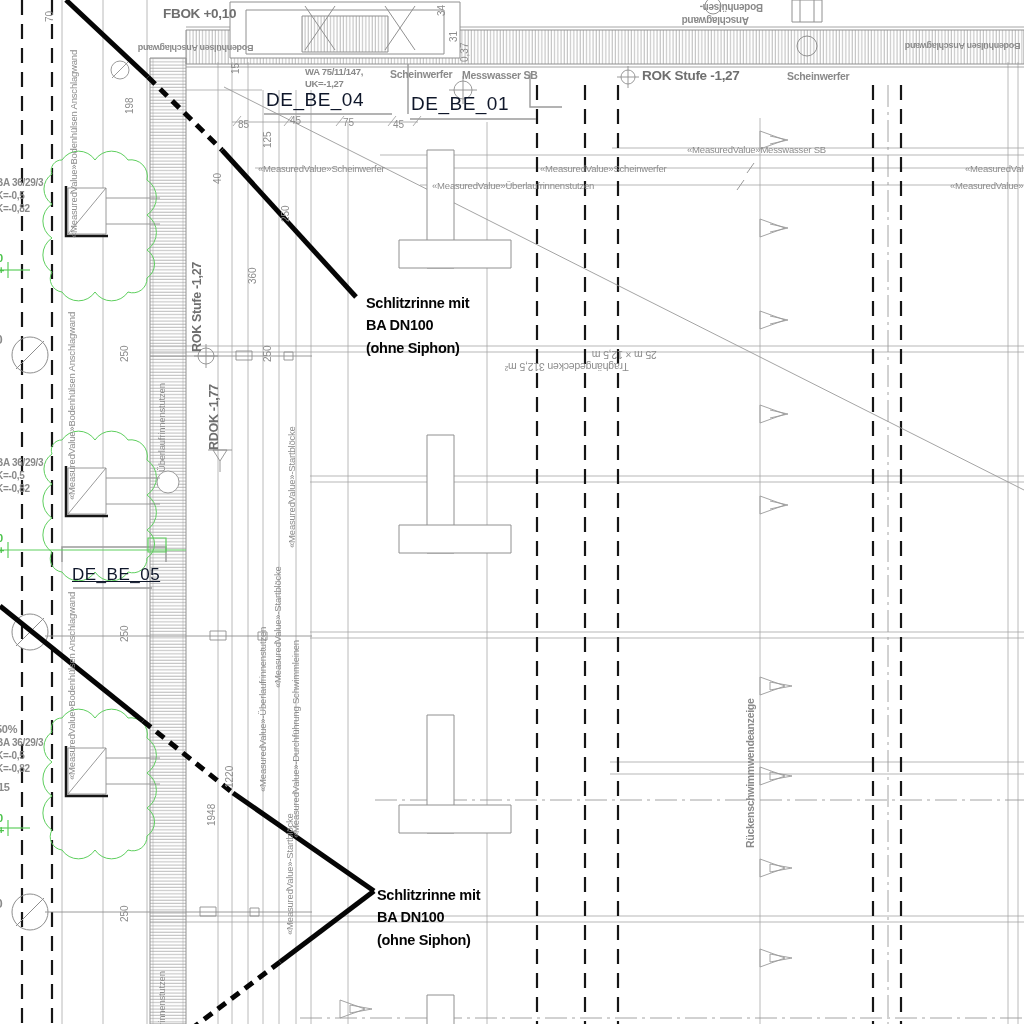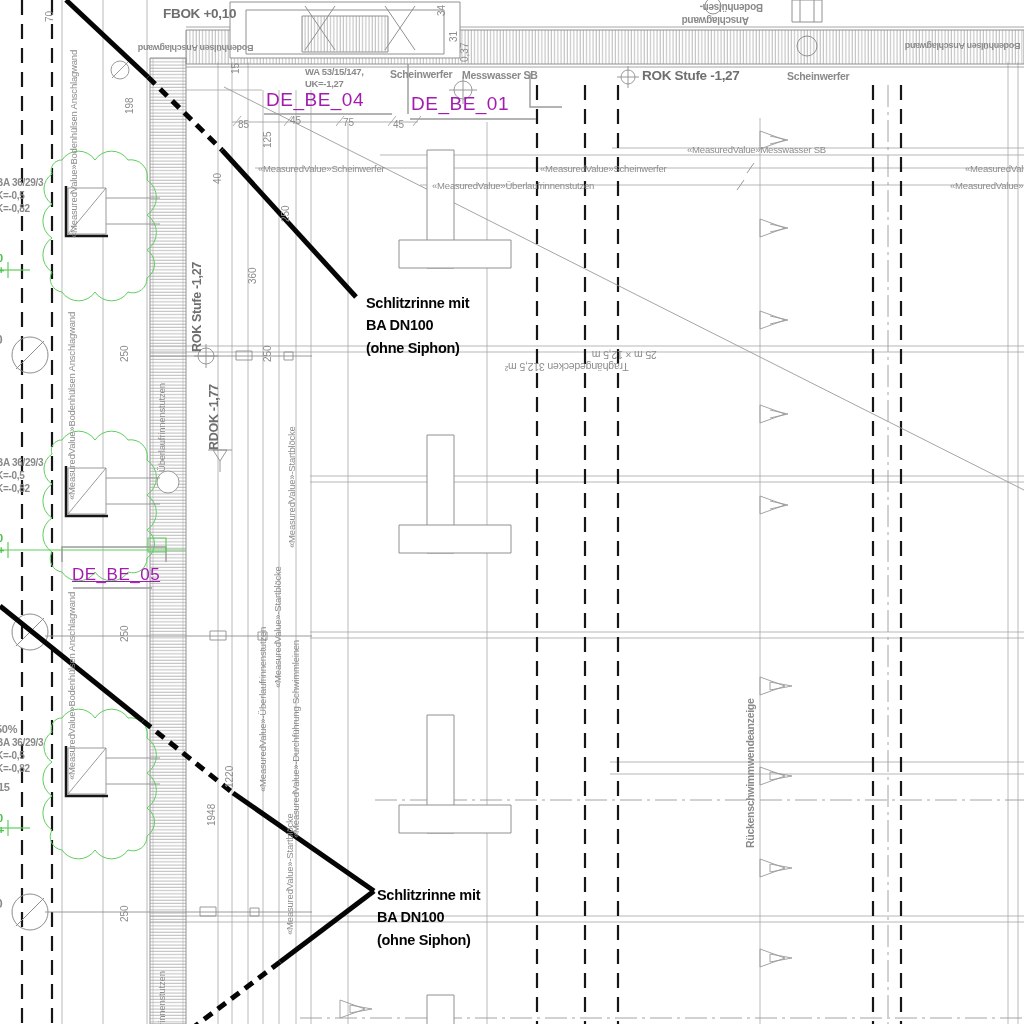--- a/index.html
+++ b/index.html
@@ -6,21 +6,21 @@
     --g1:#8c8c8c; --g2:#9a9a9a; --ink:#111111; --grn:#5ecf5e; --paper:#ffffff;
   }
   html,body{margin:0;padding:0;background:#fff;}
   #sheet{position:relative;width:1024px;height:1024px;overflow:hidden;background:var(--paper);
          font-family:"Liberation Sans","DejaVu Sans",sans-serif;}
   #lines{position:absolute;left:0;top:0;}
   .t{position:absolute;white-space:pre-line;line-height:1.25;}
   .g   {color:#8c8c8c;font-size:9.5px;letter-spacing:-0.2px;}
   .gb  {color:#6f6f6f;font-weight:bold;font-size:13.5px;letter-spacing:-0.3px;}
   .gbf {color:#8a8a8a;font-weight:bold;font-size:10.5px;letter-spacing:-0.3px;}
-  .gbig{color:#a21caf;font-size:19px;letter-spacing:0.5px;}
+  .gbig{color:#0f172a;font-size:19px;letter-spacing:0.5px;}
   .blk {color:#050505;font-weight:bold;font-size:14.5px;line-height:1.55;letter-spacing:-0.3px;}
   .grn {color:#49c249;font-weight:bold;font-size:11px;}
   .dim {color:#8c8c8c;font-size:10px;}
   .r90 {transform:rotate(-90deg);transform-origin:0 0;}
   .r180{transform:rotate(180deg);transform-origin:50% 50%;}
   svg line,svg path,svg rect,svg circle,svg ellipse,svg polyline{vector-effect:non-scaling-stroke;}
 </style>
 </head>
 <body>
 
@@ -252,21 +252,21 @@
     <line x1="374" y1="891" x2="280" y2="962" stroke-width="5"></line>
     <line x1="280" y1="962" x2="170" y2="1045" stroke-width="5" stroke-dasharray="10 7"></line>
   </g>
 </svg>
 <div id="txt">
       <div class="t gb" style="left: 163px; top: 6px;">FBOK +0,10</div>
       <div class="t gb" style="left: 642px; top: 68px;">ROK Stufe -1,27</div>
       <div class="t gbf" style="left: 390px; top: 68px;">Scheinwerfer</div>
       <div class="t gbf" style="left: 462px; top: 69px;">Messwasser SB</div>
       <div class="t gbf" style="left: 787px; top: 70px;">Scheinwerfer</div>
-      <div class="t gbf" style="left: 305px; top: 66px; font-size: 9.5px;">WA 53/15/147,</div>
+      <div class="t gbf" style="left: 305px; top: 66px; font-size: 9.5px;">WA 75/11/147,</div>
       <div class="t gbf" style="left: 305px; top: 78px; font-size: 9.5px;">UK=-1,27</div>
       <div class="t gbig" style="left: 266px; top: 88px;">DE_BE_04</div>
       <div class="t gbig" style="left: 411px; top: 92px;">DE_BE_01</div>
       <div class="t gbig" style="left: 72px; top: 564px; font-size: 17px; text-decoration: underline;">DE_BE_05</div>
       <div class="t dim" style="left: 238px; top: 112px; margin-top: 7px;">85</div>
       <div class="t dim" style="left: 290px; top: 115px;">45</div>
       <div class="t dim" style="left: 343px; top: 117px;">75</div>
       <div class="t dim" style="left: 393px; top: 119px;">45</div>
       <div class="t dim r90" style="left: 124px; top: 114px;">198</div>
       <div class="t dim r90" style="left: 44px; top: 22px;">70</div>

